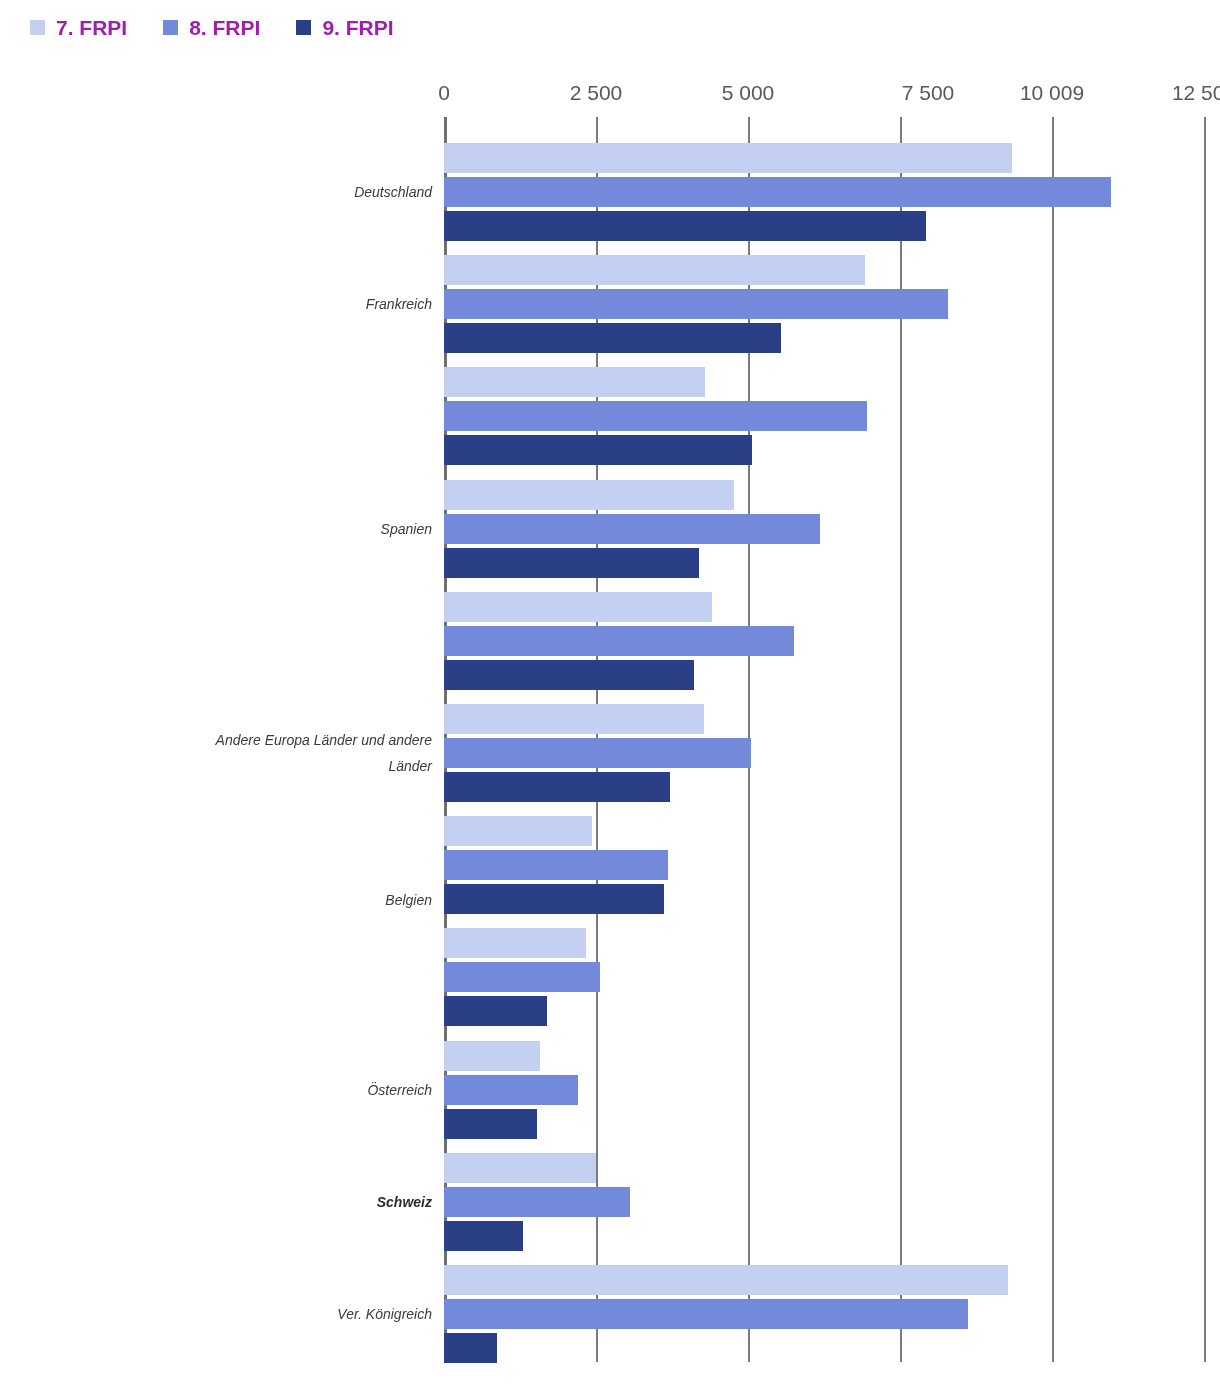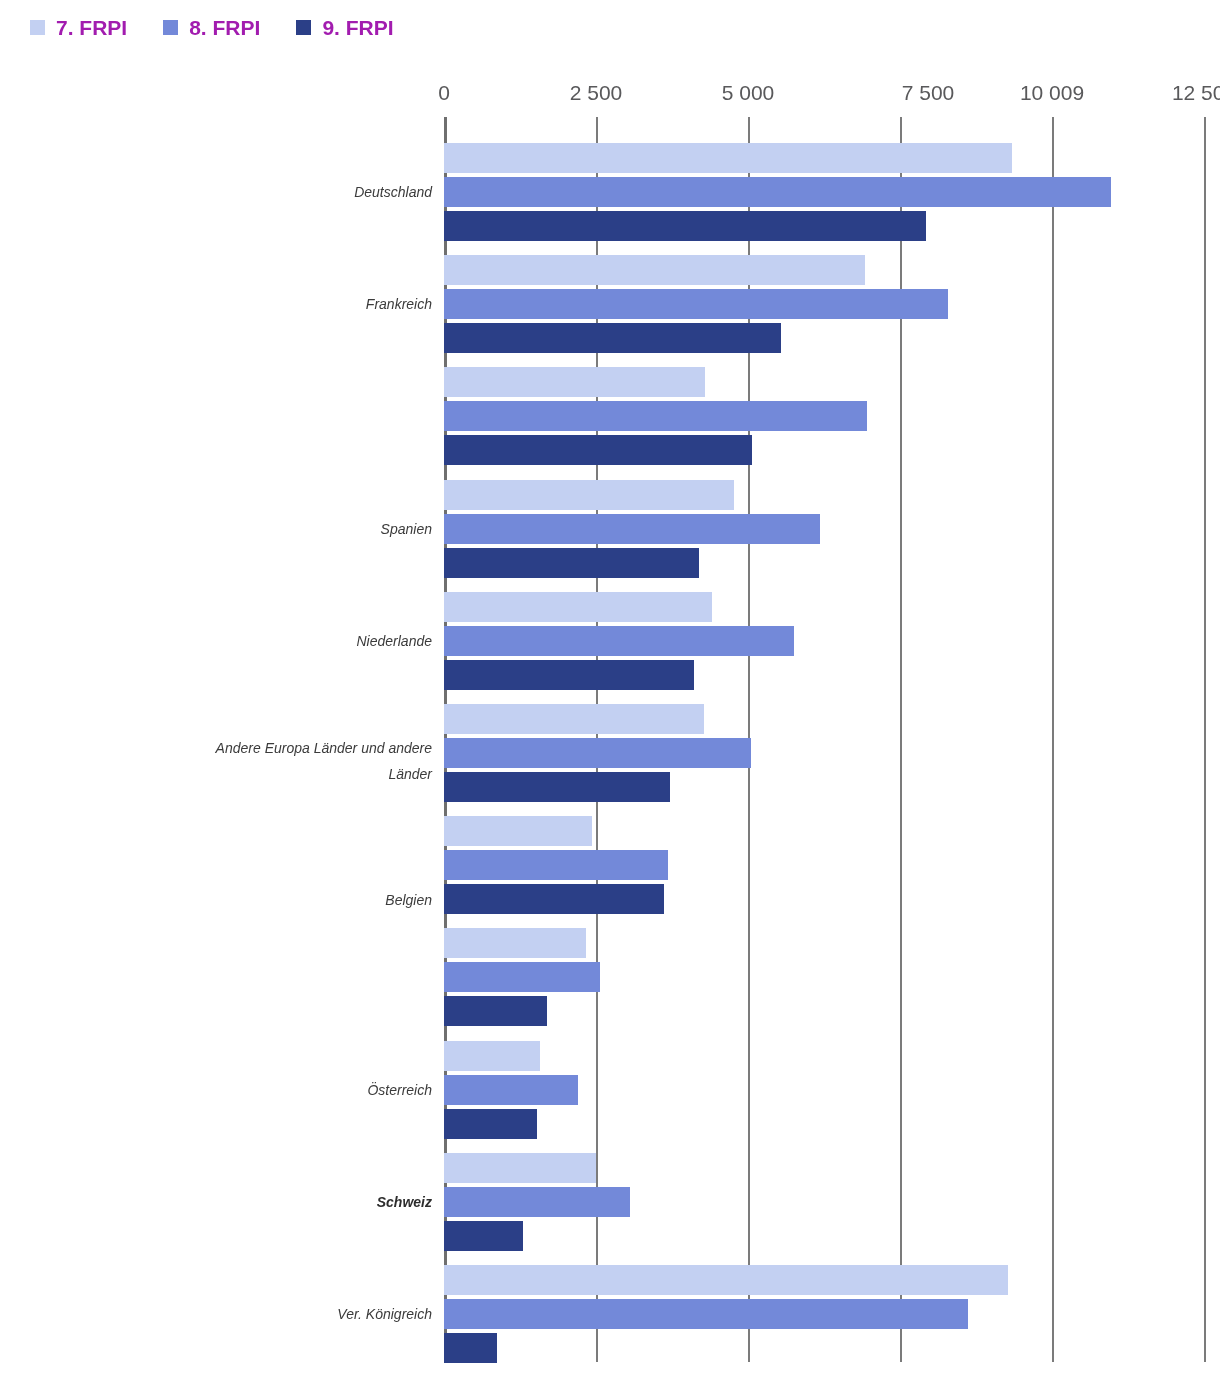--- a/index.html
+++ b/index.html
@@ -146,22 +146,21 @@
       <div class="xtick" style="left: 748px;">5 000</div>
       <div class="xtick" style="left: 900px; margin-left: 28px;">7 500</div>
       <div class="xtick" style="left: 1052px;">10 009</div>
       <div class="xtick" style="left: 1204px;">12 500</div>
     </div>
 
   <div id="categories">
       <div class="cat-label" style="top: 179px;">Deutschland</div>
       <div class="cat-label" style="top: 291.2px;">Frankreich</div>
       <div class="cat-label" style="top: 515.6px;">Spanien</div>
-      <div class="cat-label" style="top: 627.8px;">Niederlande</div>
-      <div class="cat-label" style="top: 727px; margin-top: 8px;">Andere Europa Länder und andere
+      <div class="cat-label" style="top: 727px;">Andere Europa Länder und andere
 Länder</div>
       <div class="cat-label" style="top: 887px;">Belgien</div>
       <div class="cat-label highlight" style="top: 1188.8px;">Schweiz</div>
       <div class="cat-label" style="top: 1076.6px;">Österreich</div>
       <div class="cat-label" style="top: 1301px;">Ver. Königreich</div>
     </div>
 
   <div id="plot">
       <div class="gridline zero" style="left: 0px;"></div>
       <div class="gridline" style="left: 152px;"></div>

